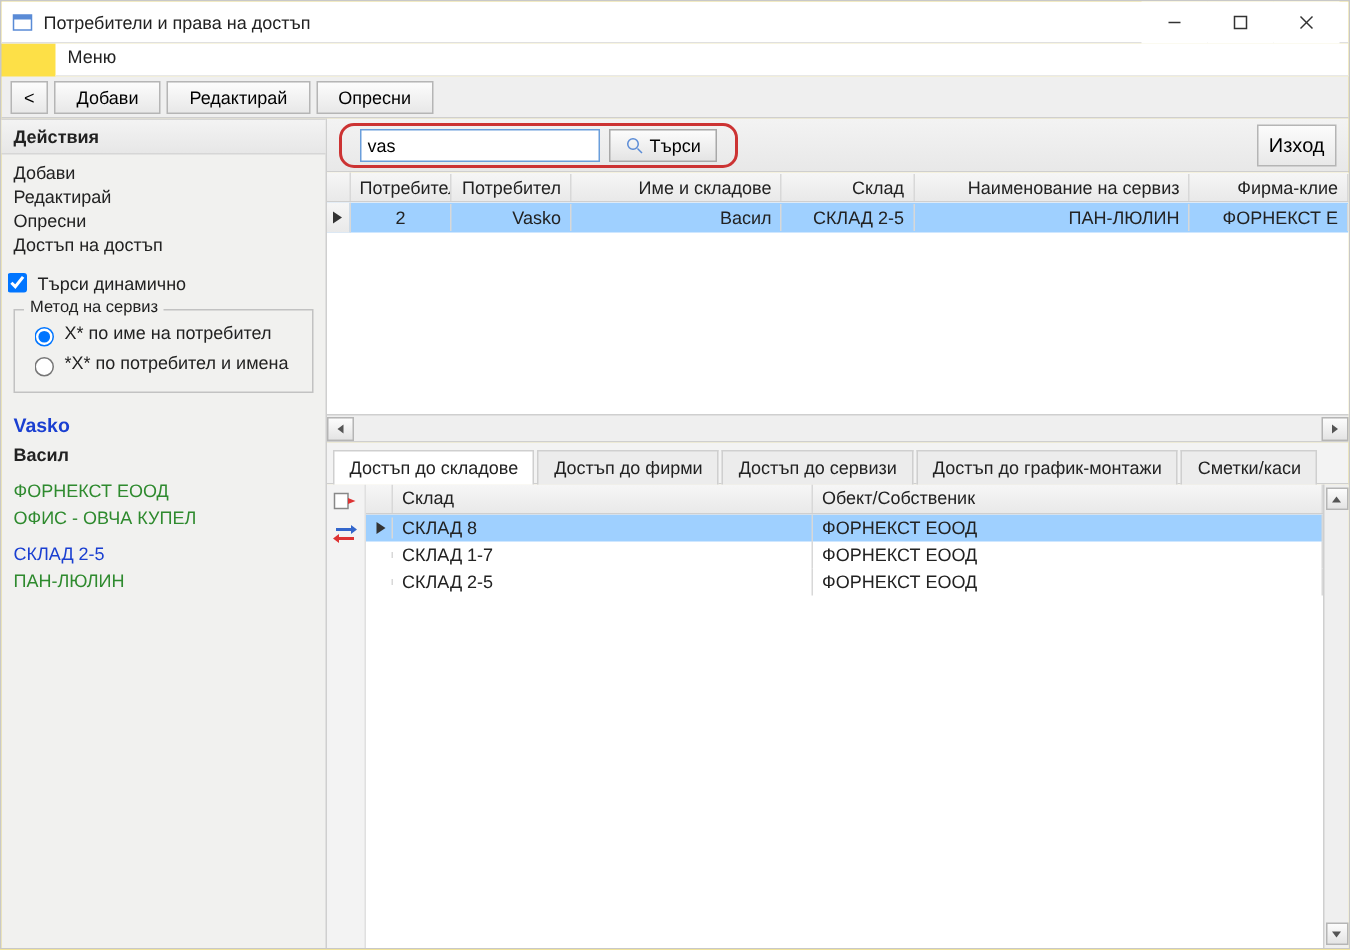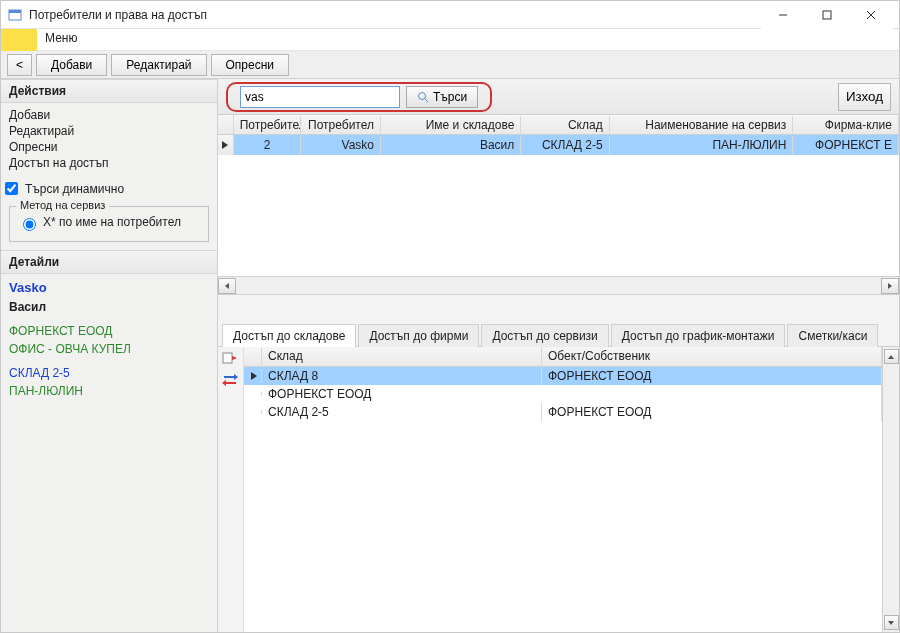--- a/index.html
+++ b/index.html
@@ -41,21 +41,21 @@
   .gcell { border-right:1px solid #d8d8d8; padding:2px 6px; font-size:12px; overflow:hidden; white-space:nowrap;text-align:right; }
   .ghand { width:18px; display:flex; align-items:center; justify-content:center; background:linear-gradient(#f6f6f6,#e9e9e9); border-right:1px solid #d8d8d8; height:100%; }
   .grow { height:20px; }
   .grow.sel { background:#9fd0ff; }
   .c1{width:76px; text-align:center;} .c2{width:90px;} .c3{width:160px;} .c4{width:100px;} .c5{width:210px;} .c6{width:120px;}
   .gridbody { flex:1; overflow:auto; background:#fff; }
   .hscroll { height:18px; background:#efefef; border-top:1px solid #cfcfcf; display:flex; align-items:center; }
   .hscroll .arrow { width:18px; height:16px; border:1px solid #b5b5b5; background:linear-gradient(#fcfcfc,#e4e4e4); display:flex; align-items:center; justify-content:center; }
   .tabsbar { display:flex; gap:0; background:#f3f3f3; padding:4px 4px 0 4px; align-items:flex-end; border-bottom:1px solid #cfcfcf; }
   .tab { padding:4px 10px; border:1px solid #cfcfcf; border-bottom:none; background:#ececec; margin-right:2px; font-size:12px; position:relative; top:1px; }
-  .tab.active { background:#fff;margin-top:24px; }
+  .tab.active { background:#fff; }
   .detailarea { flex:1; display:flex; min-height:0; background:#fff; }
   .dtoolbar { width:26px; background:#f3f3f3; border-right:1px solid #e0e0e0; padding-top:4px; display:flex; flex-direction:column; align-items:center; gap:6px; }
   .dtoolbar .ico { width:18px; height:16px; }
   .dgrid { flex:1; display:flex; flex-direction:column; }
   .dgrid .dhdr { display:flex; background:linear-gradient(#f6f6f6,#e9e9e9); border-bottom:1px solid #cfcfcf; height:20px; }
   .dgrid .dcell { padding:2px 6px; border-right:1px solid #d8d8d8; font-size:12px; }
   .dw1{width:18px;} .dw2{width:280px;} .dw3{flex:1;}
   .dgrid .drow { display:flex; height:18px; align-items:center; }
   .dgrid .drow.sel { background:#9fd0ff; }
   .vscroll { width:17px; background:#efefef; border-left:1px solid #cfcfcf; display:flex; flex-direction:column; align-items:center; justify-content:space-between; padding:2px 0; }
@@ -120,22 +120,25 @@
       <label class="chkrow">
         <input type="checkbox" checked="" style="">
         <span>Търси динамично</span>
       </label>
       <div class="fieldset">
         <span class="legend">Метод на сервиз</span>
         <label class="radiorow">
           <input type="radio" name="sm" checked="" style="">
           <span>X* по име на потребител</span>
         </label>
-      </div>
-      <div class="panelhdr">Детайли</div>
+        <label class="radiorow">
+          <input type="radio" name="sm" style="">
+          <span>*X* по потребител и имена</span>
+        </label>
+      </div>
       <div class="details">
         <div class="d-user">Vasko</div>
         <div class="d-bold">Васил</div>
         <div style="height:6px"></div>
         <div class="d-green">ФОРНЕКСТ ЕООД</div>
         <div class="d-green">ОФИС - ОВЧА КУПЕЛ</div>
         <div style="height:6px"></div>
         <div class="d-blue">СКЛАД 2-5</div>
         <div class="d-green">ПАН-ЛЮЛИН</div>
       </div>
@@ -236,20 +239,21 @@
                 <div class="dcell dw1">
                   <svg width="8" height="10">
                     <polygon points="1,1 7,5 1,9" fill="#333"></polygon>
                   </svg>
                 </div>
                 <div class="dcell dw2">СКЛАД 8</div>
                 <div class="dcell dw3">ФОРНЕКСТ ЕООД</div>
               </div>
               <div class="drow">
                 <div class="dcell dw1"></div>
+                <div class="dcell dw2">СКЛАД 1-7</div>
                 <div class="dcell dw3">ФОРНЕКСТ ЕООД</div>
               </div>
               <div class="drow">
                 <div class="dcell dw1"></div>
                 <div class="dcell dw2">СКЛАД 2-5</div>
                 <div class="dcell dw3">ФОРНЕКСТ ЕООД</div>
               </div>
             </div>
         </div>
         <div class="vscroll">

